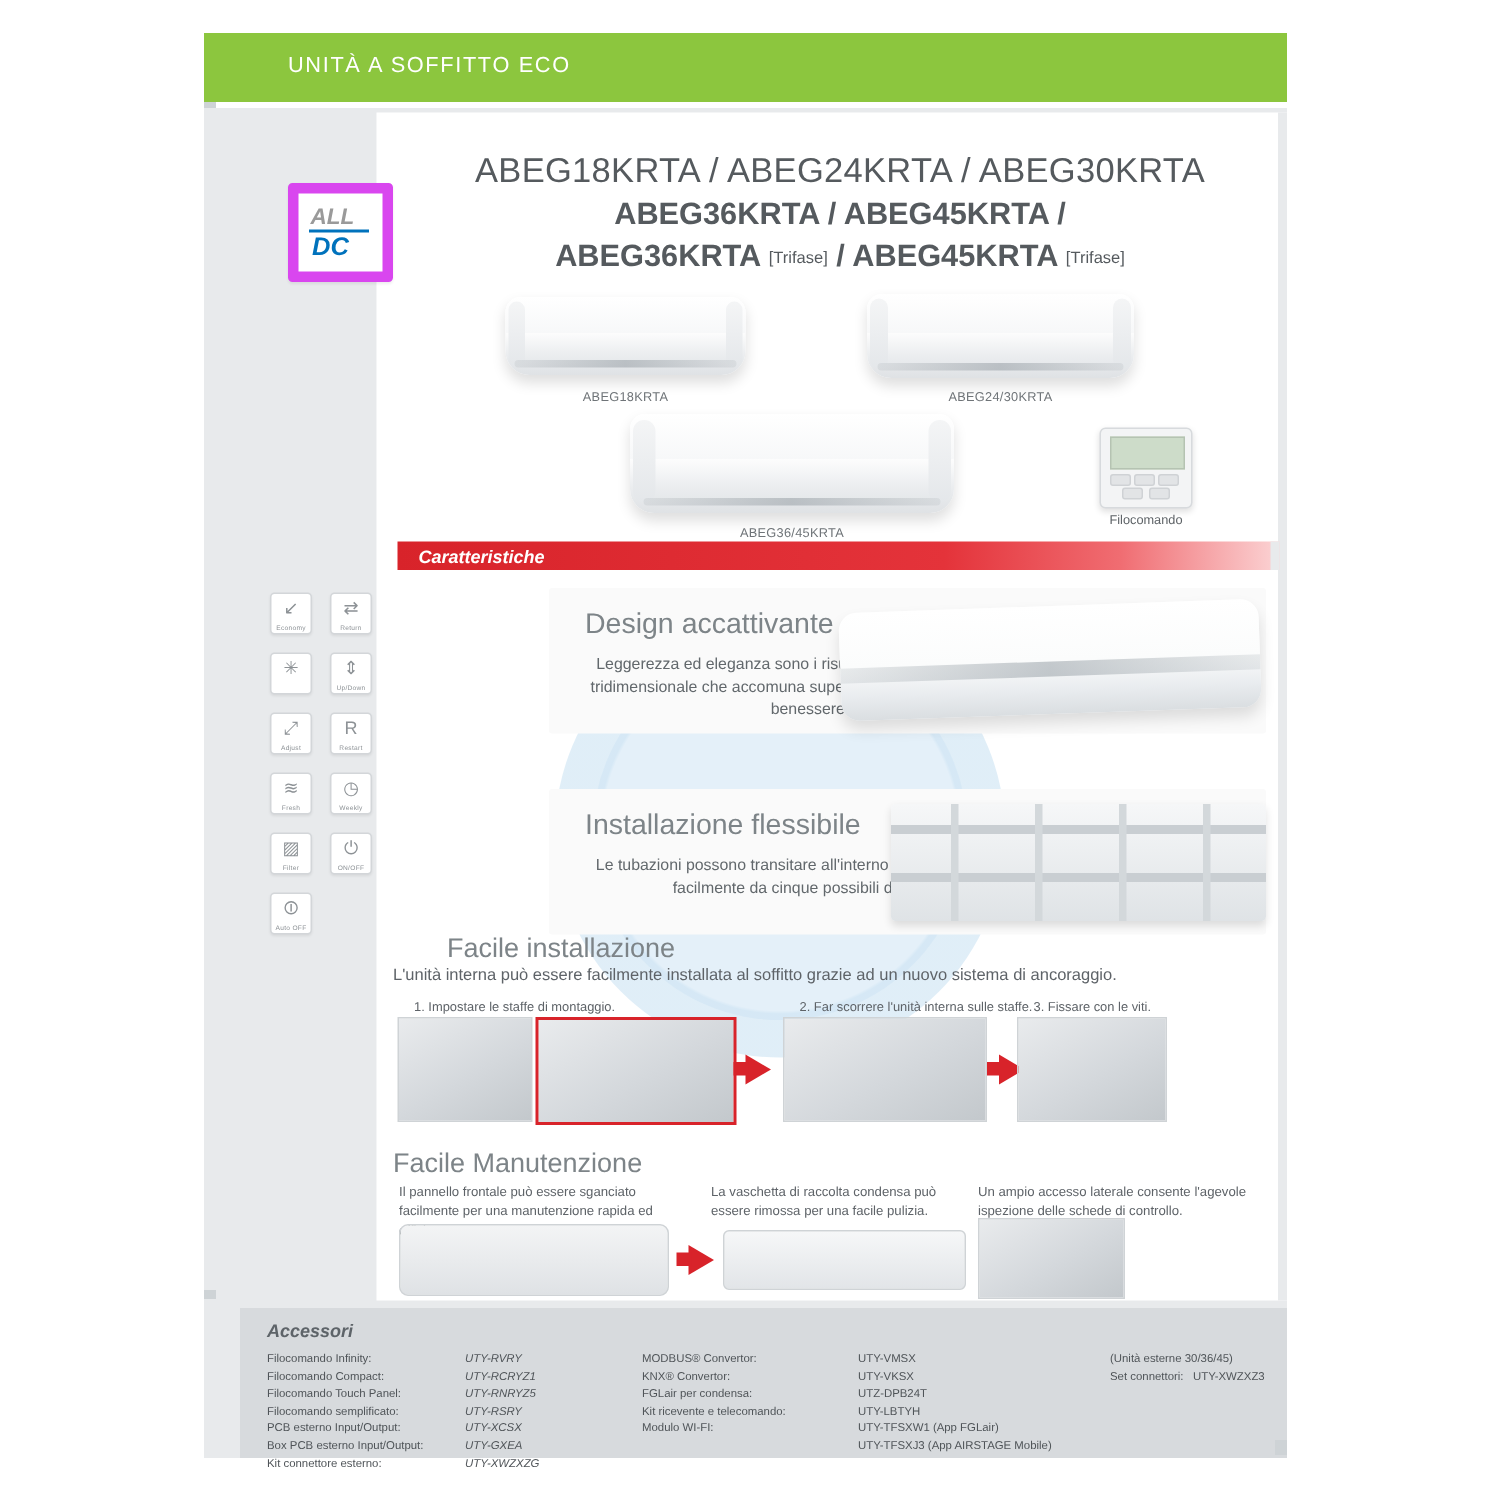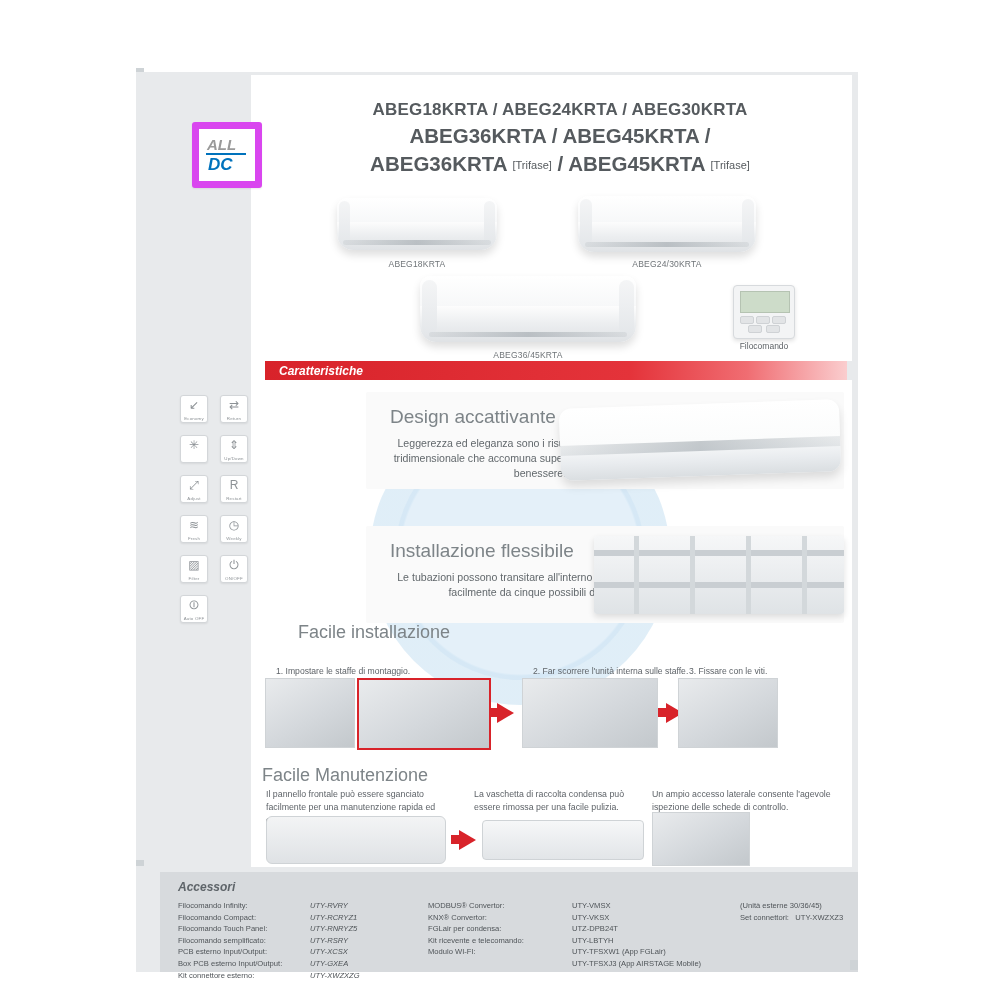--- a/index.html
+++ b/index.html
@@ -66,21 +66,21 @@
   }
   .alldc .all{position:absolute;left:8px;top:7px;font-size:15px;font-weight:bold;color:#9a9a9a;font-style:italic;}
   .alldc .dc{position:absolute;left:9px;top:26px;font-size:17px;font-weight:bold;color:#0072bc;font-style:italic;}
   .alldc .underline{position:absolute;left:7px;top:24px;width:40px;height:2px;background:#0072bc;}
 
   
   .models{
     position:absolute;left:300px;top:100px;width:520px;text-align:center;
     color:#555a5e;
   }
-  .models .l1{font-size:17px;font-weight:bold;letter-spacing:.2px;}
+  .models .l1{font-size:23px;font-weight:normal;letter-spacing:.2px;}
   .models .l2{font-size:20.5px;font-weight:bold;margin-top:4px;}
   .models .l3{font-size:20.5px;font-weight:bold;margin-top:4px;}
   .models .small{font-size:11px;font-weight:normal;vertical-align:2px;}
 
   
   .unit{
     position:absolute;background:linear-gradient(180deg,#ffffff 0%,#fdfdfd 45%,#eceef0 72%,#dfe2e5 100%);
     border-radius:10px 10px 16px 16px;
     box-shadow:0 5px 9px rgba(0,0,0,.13);
   }
@@ -196,20 +196,23 @@
   .ic .g{position:absolute;left:0;right:0;top:3px;text-align:center;font-size:12px;color:#8d9296;line-height:12px;}
   .ic .cap{position:absolute;left:0;right:0;bottom:1px;text-align:center;font-size:4.4px;color:#8d9296;letter-spacing:.2px;}
 
   .grey-tick{position:absolute;background:#ced3d6;}
 </style>
 </head>
 <body>
 
 <div class="page">
 
+  <div class="green-band">
+    <div class="title">UNITÀ A SOFFITTO ECO</div>
+  </div>
   <div class="green-tick"></div>
 
   <div class="body-grey"></div>
   <div class="white-main"></div>
   <div class="right-edge"></div>
 
   <div class="watermark"></div>
   <div class="watermark-inner"></div>
   <div class="watermark-r">R</div>
 
@@ -283,20 +286,21 @@
   <div class="f2-img">
     <div class="bar" style="top:14px;"></div>
     <div class="bar" style="top:46px;"></div>
     <div class="v" style="left:40px;"></div>
     <div class="v" style="left:96px;"></div>
     <div class="v" style="left:152px;"></div>
     <div class="v" style="left:208px;"></div>
   </div>
 
   <div class="sec-title" style="left:262px;top:622px;margin-left:36px;">Facile installazione</div>
+  <div class="sec-sub" style="left:262px;top:644px;">L'unità interna può essere facilmente installata al soffitto grazie ad un nuovo sistema di ancoraggio.</div>
 
   <div class="step-cap" style="left:265px;top:666px;">1. Impostare le staffe di montaggio.</div>
   <div class="step-cap" style="left:522px;top:666px;">2. Far scorrere l'unità interna sulle staffe.</div>
   <div class="step-cap" style="left:678px;top:666px;">3. Fissare con le viti.</div>
 
   <div class="photo" style="left:265px;top:678px;width:88px;height:68px;"></div>
   <div class="photo hl" style="left:357px;top:678px;width:130px;height:68px;"></div>
   <div class="arrow" style="left:497px;top:703px;"></div>
   <div class="arrow-tail" style="left:489px;top:708px;"></div>
   <div class="photo" style="left:522px;top:678px;width:134px;height:68px;"></div>

